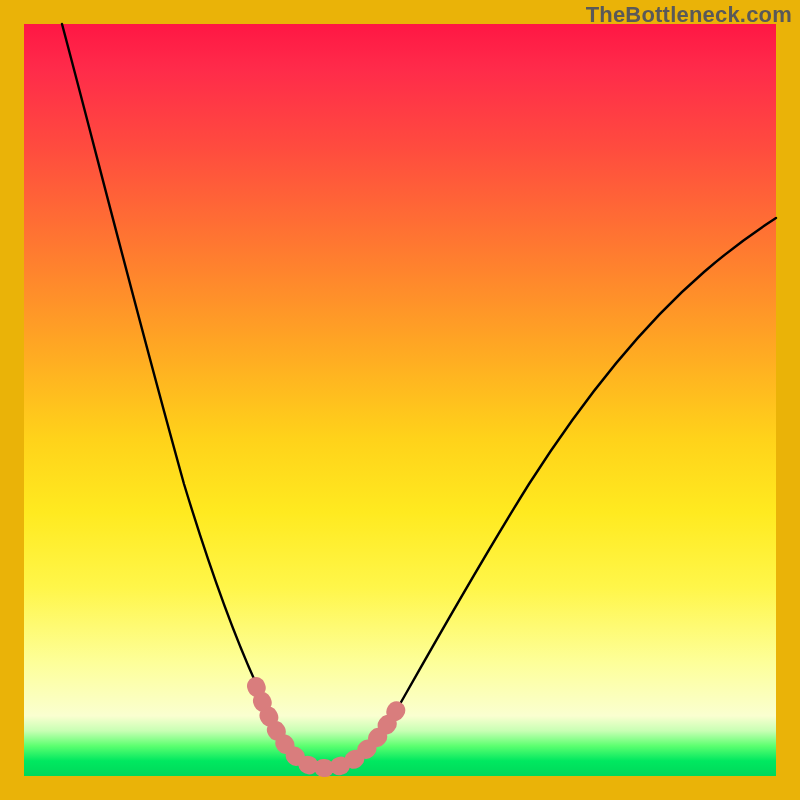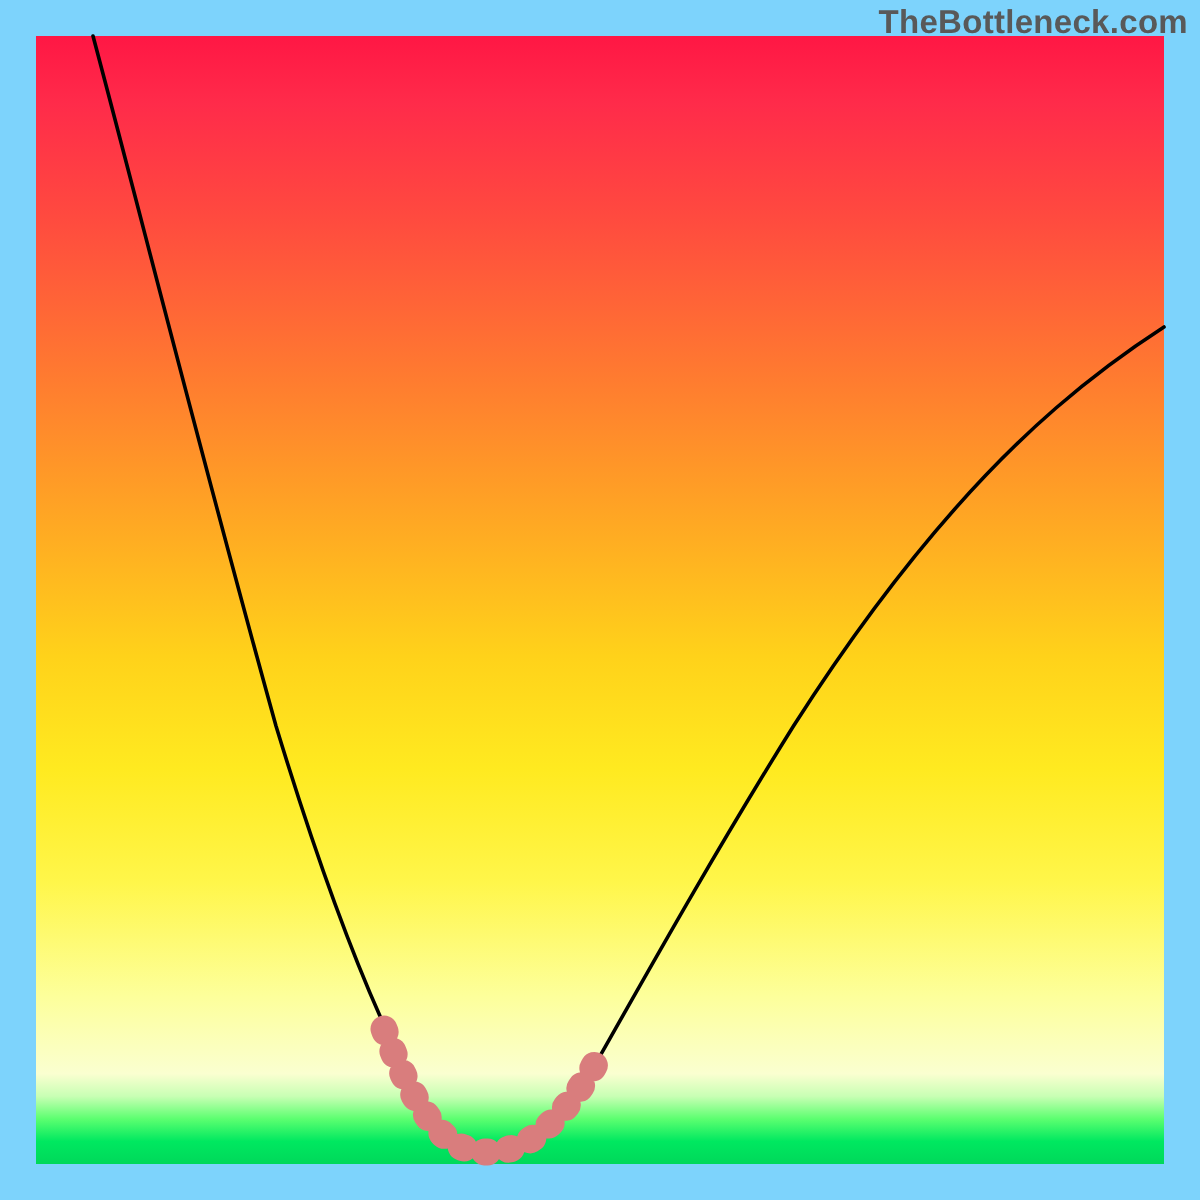--- a/index.html
+++ b/index.html
@@ -9,21 +9,21 @@
     height: 800px;
     background: #000;
     overflow: hidden;
   }
   .frame {
     position: absolute;
     left: 0;
     top: 0;
     width: 800px;
     height: 800px;
-    background: #7dd3fc;
+    background: #eab308;
   }
   .plot-area {
     position: absolute;
     left: 24px;
     top: 24px;
     width: 752px;
     height: 752px;
     
     background: linear-gradient(
       to bottom,

